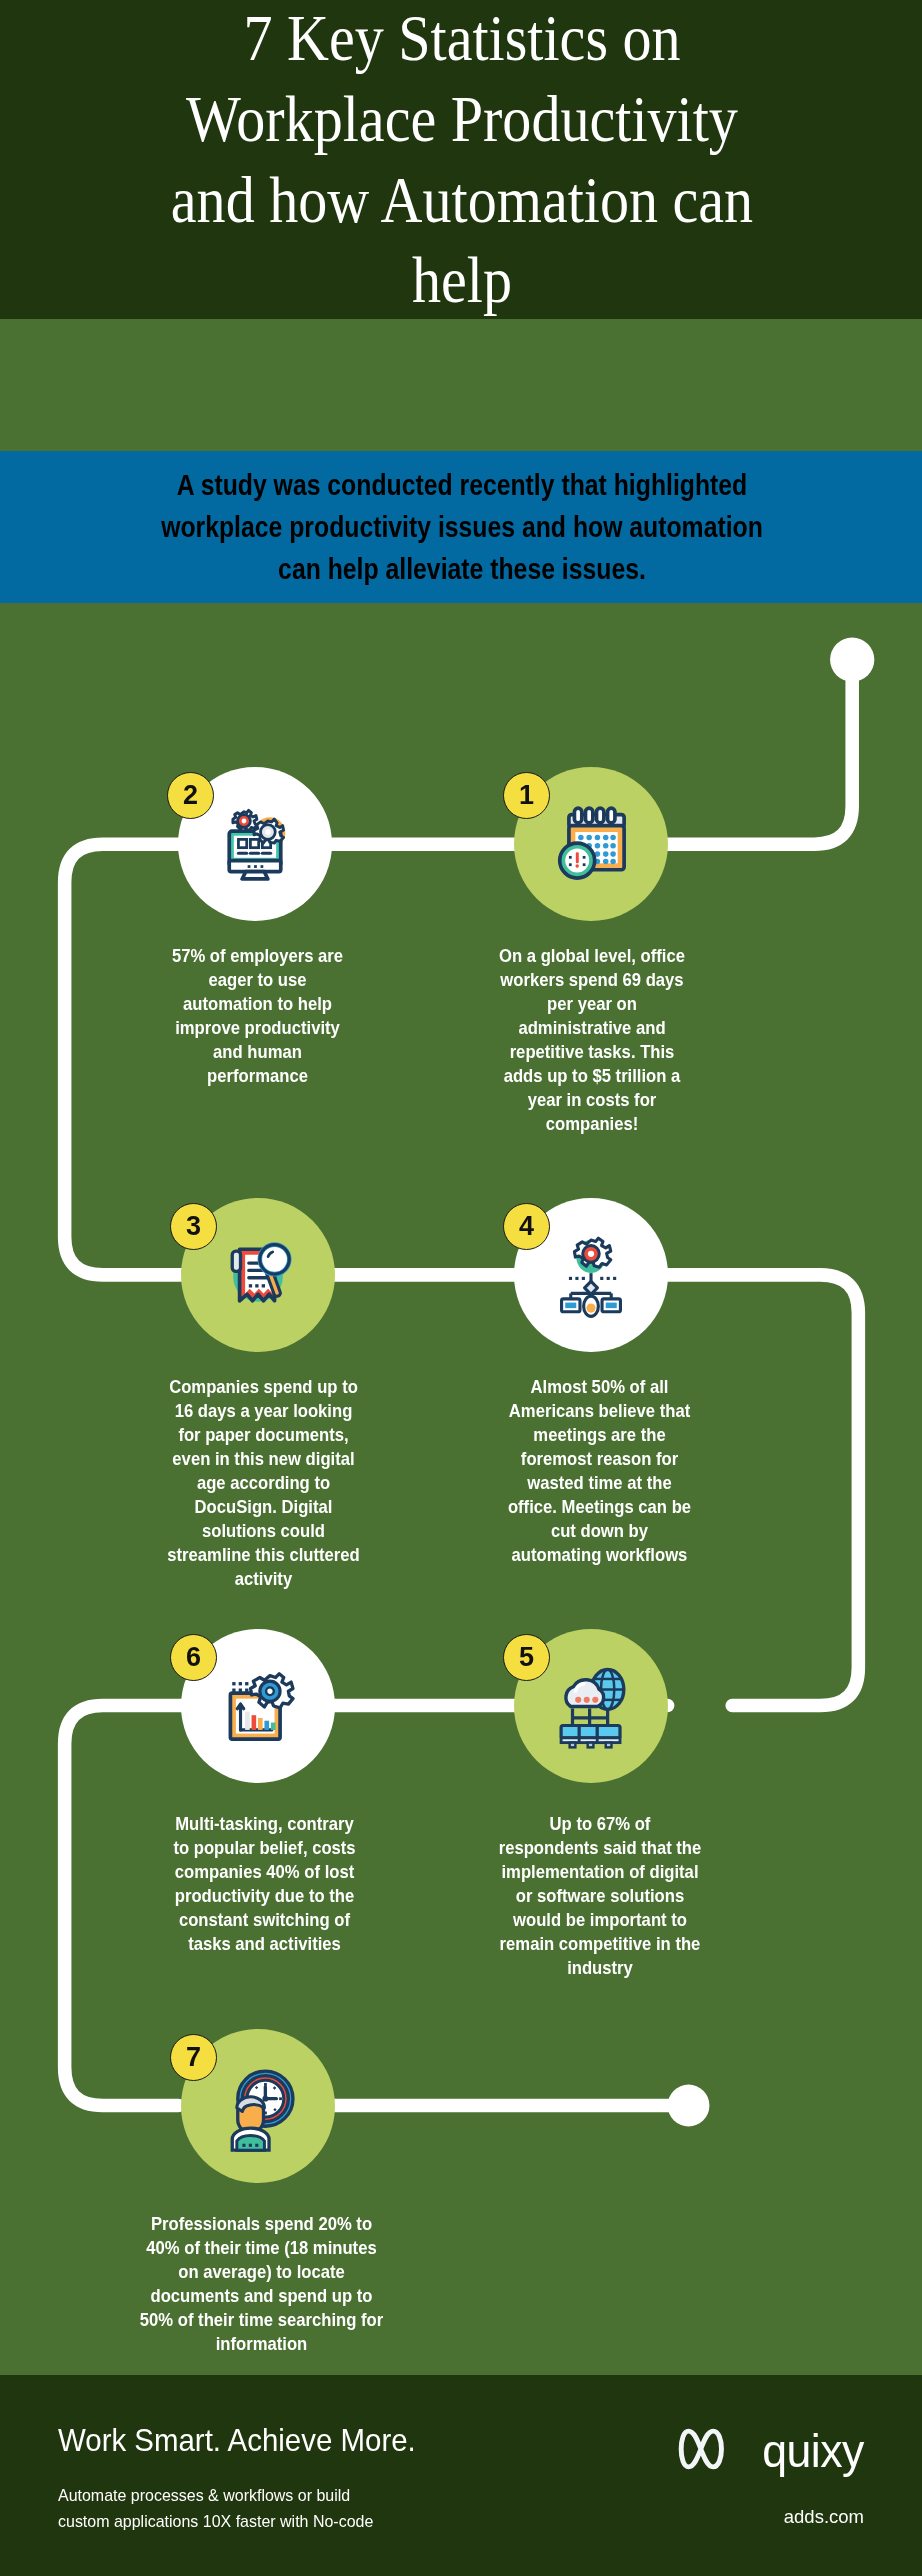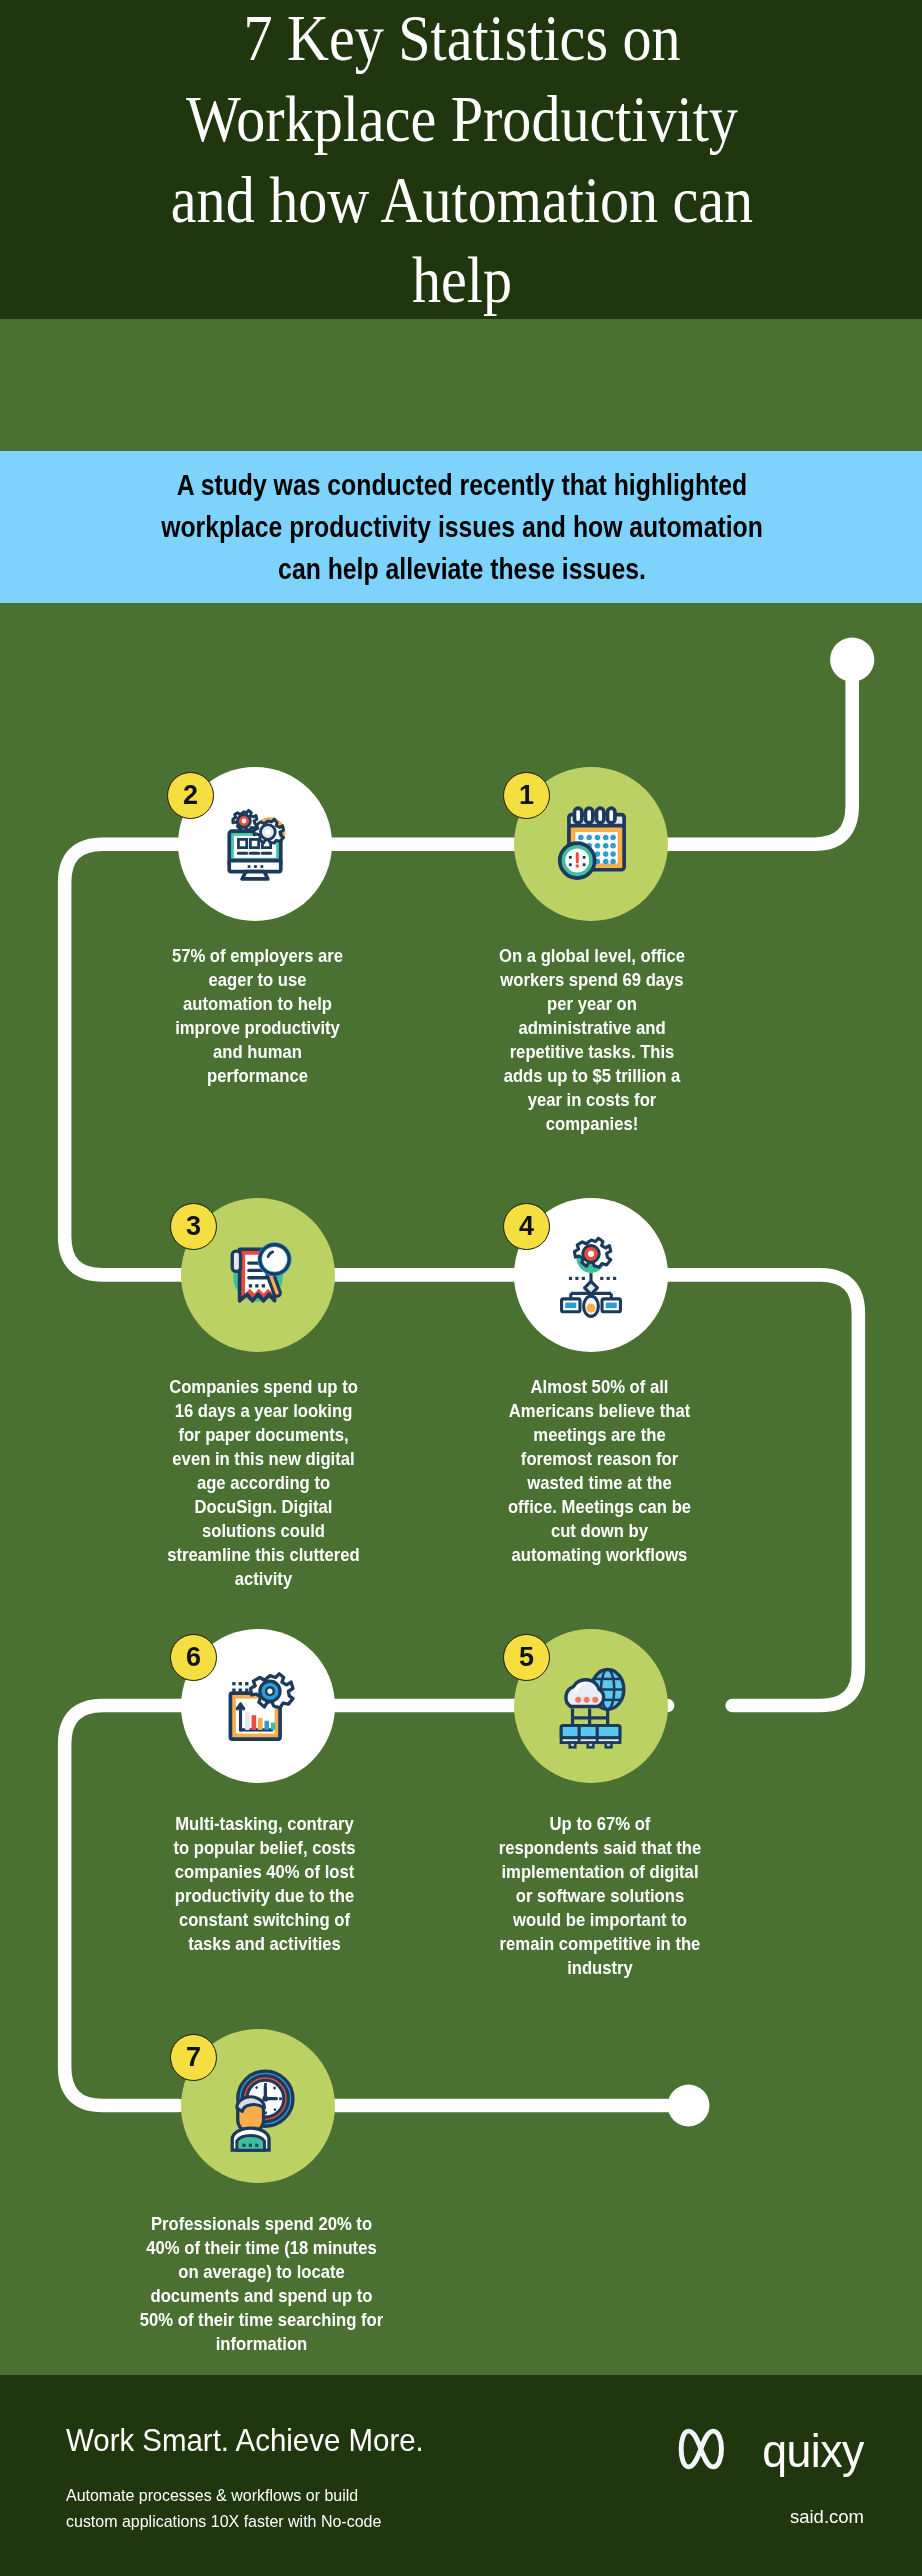--- a/index.html
+++ b/index.html
@@ -18,21 +18,21 @@
   .header-title {
     font-family:"Liberation Serif", serif;
     color:#FFFFFF; font-size:66px; line-height:1.22;
     text-align:center; width:726px; letter-spacing:0px;
     transform:scaleX(0.88); transform-origin:center;
   }
 
   
   .banner {
     position:absolute; left:0; top:451px; width:923px; height:152px;
-    background:#7dd3fc;
+    background:#0369a1;
     display:flex; align-items:center; justify-content:center;
   }
   .banner-text {
     color:#000000; font-size:29.5px; font-weight:bold; line-height:1.42;
     text-align:center; width:726px; transform:scaleX(0.84);
     transform-origin:center;
   }
 
   
   .body-area {
@@ -70,21 +70,21 @@
 
   
   .footer {
     position:absolute; left:0; top:2375px; width:923px; height:201px;
     background:#20360E;
   }
   .footer-inner {
     position:absolute; left:58px; top:44px; width:806px;
     display:flex; justify-content:space-between; align-items:flex-start;
   }
-  .footer-left { padding-top:2.5px;margin-left:8px; }
+  .footer-left { padding-top:2.5px; }
   .f-tagline {
     color:#FFFFFF; font-size:32px; font-weight:normal;
     transform:scaleX(0.92); transform-origin:left center; white-space:nowrap;
   }
   .f-sub {
     color:#FFFFFF; font-size:17px; line-height:1.52; margin-top:24.6px;
     transform:scaleX(0.94); transform-origin:left center;
   }
   .footer-right { text-align:right; padding-top:3.7px; }
   .brand-row { display:flex; align-items:center; justify-content:flex-end; gap:18px; }
@@ -424,17 +424,17 @@
     </div>
     <div class="footer-right">
       <div class="brand-row">
         <span>
           <svg width="64" height="48" viewBox="0 0 104 78">
             <path d="M22 10 C6 10 6 68 22 68 C40 68 44 10 62 10 C80 10 80 68 62 68 C44 68 40 10 22 10 Z" fill="none" stroke="#F2F6F8" stroke-width="8" stroke-linecap="round" stroke-linejoin="round"></path>
           </svg>
         </span>
         <span class="brand-name">quixy</span>
       </div>
-      <div class="f-url">said.com</div>
+      <div class="f-url">adds.com</div>
     </div>
   </div>
 </div>
 
 
 </body></html>

